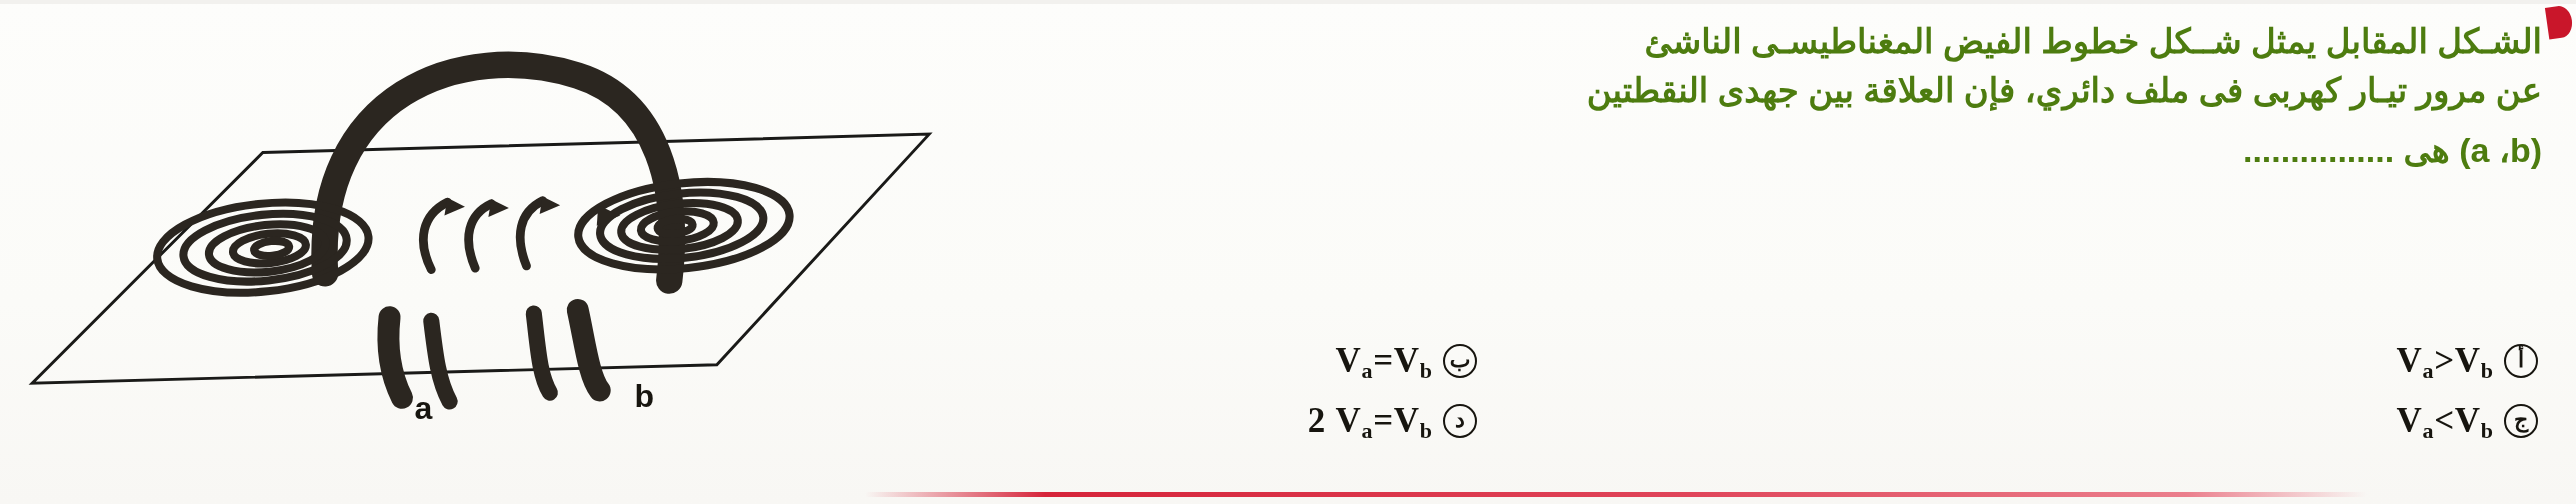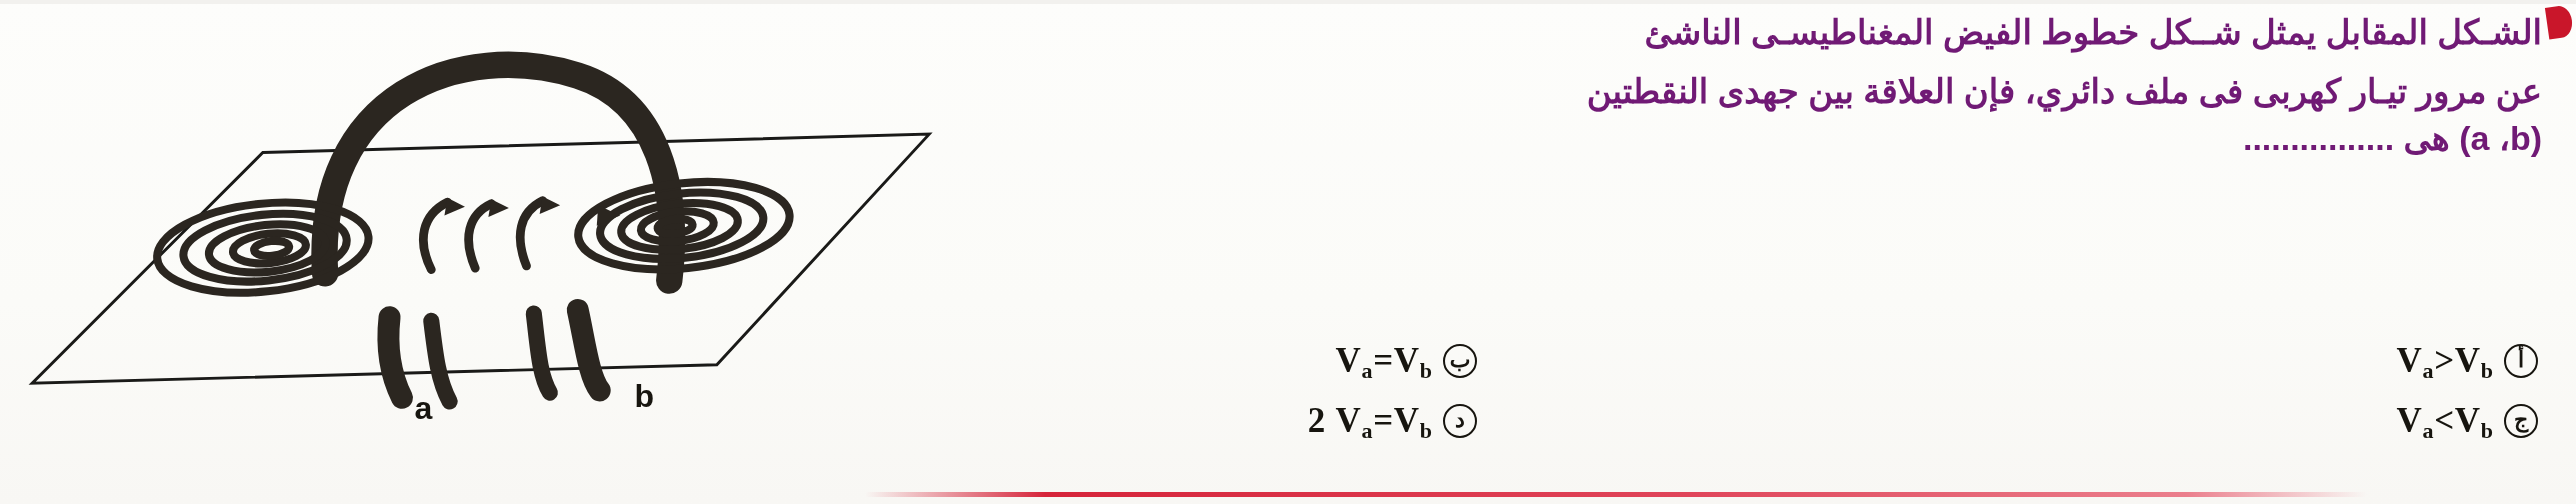--- a/index.html
+++ b/index.html
@@ -50,37 +50,37 @@
     bottom: 7.3px;
     width: 1502px;
     height: 5.1px;
     background: linear-gradient(90deg, rgba(214,36,58,0) 0%, #d6243a 12%, #e0455a 55%, #eb7f8d 88%, rgba(235,127,141,0) 100%);
     border-radius: 2.9px;
   }
 
   
   .question-block {
     position: absolute;
-    top: 10px;
+    top: 19px;
     right: 34px;
     width: 1553px;
     direction: rtl;
     text-align: right;
     font-family: "Liberation Sans", sans-serif;
     font-weight: bold;
     font-size: 34px;
     line-height: 1.33;
     letter-spacing: 0px;
-    color: #701a75;
+    color: #4d7c0f;
   }
   .question-block .line {
     white-space: nowrap;
   }
-  .question-block .line.l2 { margin-top: 14px; }
-  .question-block .line.l3 { margin-top: 2px; }
+  .question-block .line.l2 { margin-top: 4px; }
+  .question-block .line.l3 { margin-top: 15px; }
 
   
   .choices {
     position: absolute;
     direction: rtl;
     font-family: "Liberation Serif", serif;
     font-weight: bold;
     color: #17150f;
   }
   .choice-col-right {

